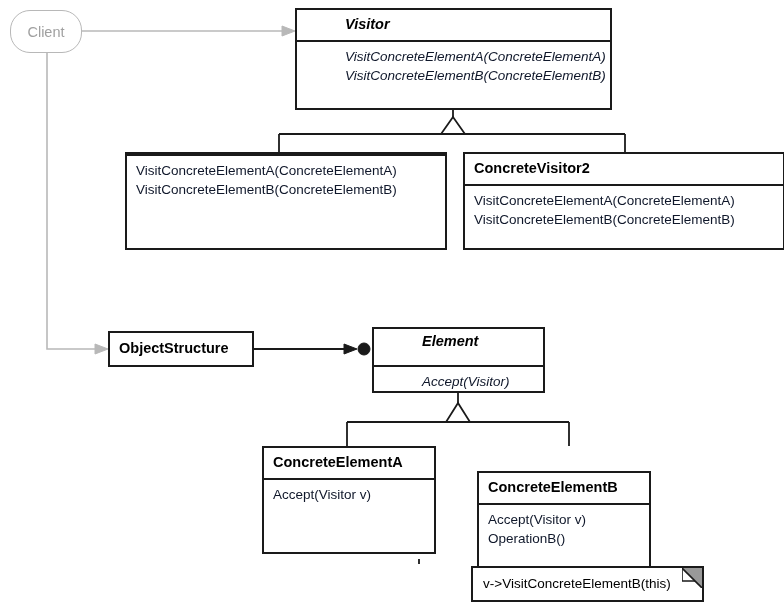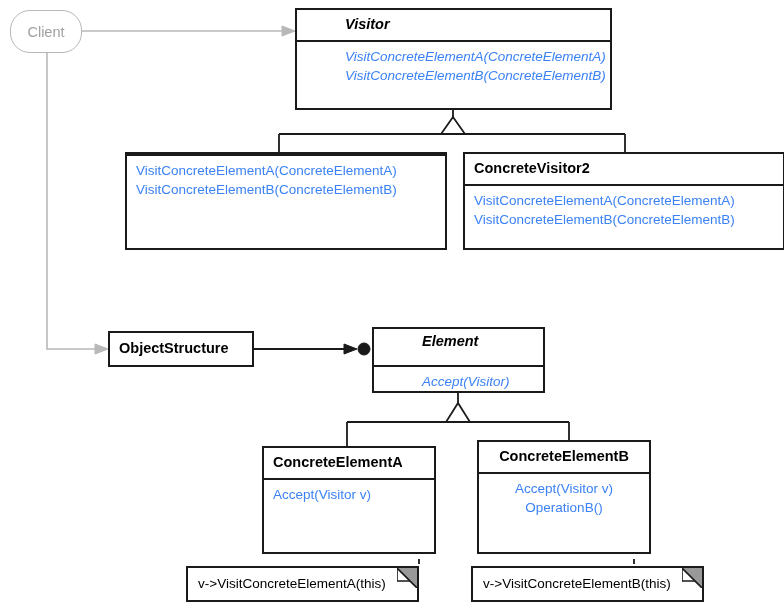--- a/index.html
+++ b/index.html
@@ -45,21 +45,21 @@
     height: 0;
     border-top: 2px solid #1a1a1a;
   }
   .cls .ops {
     box-sizing: border-box;
     padding: 5px 9px 6px 9px;
     position: relative;
   }
   .cls .op {
     font-size: 13.5px;
-    color: #3b82f6;
+    color: #0f172a;
     white-space: nowrap;
     line-height: 1.42;
   }
   .abstract .title,
   .abstract .op {
     font-style: italic;
     margin-left: 39px;
   }
 
   
@@ -191,37 +191,29 @@
   </div>
 
   <div class="cls" style="left:262px; top:446px; width:174px; height:108px;">
     <div class="title">ConcreteElementA</div>
     <div class="divider"></div>
     <div class="ops">
       <div class="op">Accept(Visitor v)</div>
     </div>
   </div>
 
-  <div class="cls" style="left:477px; top:440px; width:174px; height:114px;text-align:center;">
+  <div class="cls" style="left:477px; top:471px; width:174px; height:114px;">
     <div class="title">ConcreteElementB</div>
     <div class="divider"></div>
     <div class="ops">
       <div class="op">Accept(Visitor v)</div>
       <div class="op">OperationB()</div>
     </div>
   </div>
 
-  <div class="note" style="left:186px; top:566px; width:233px; height:36px;">
-    <div class="note-text">v-&gt;VisitConcreteElementA(this)</div>
-    <svg class="fold" viewBox="0 0 20 20" xmlns="http://www.w3.org/2000/svg">
-      <polygon points="0,0 20,0 20,20" fill="#999999" stroke="none"></polygon>
-      <polyline points="0,0 20,20" fill="none" stroke="#1a1a1a" stroke-width="1.6"></polyline>
-      <polyline points="0,0 0,13 13,13" fill="none" stroke="#1a1a1a" stroke-width="1.6"></polyline>
-    </svg>
-  </div>
 
   <div class="note" style="left:471px; top:566px; width:233px; height:36px;">
     <div class="note-text">v-&gt;VisitConcreteElementB(this)</div>
     <svg class="fold" viewBox="0 0 20 20" xmlns="http://www.w3.org/2000/svg">
       <polygon points="0,0 20,0 20,20" fill="#999999" stroke="none"></polygon>
       <polyline points="0,0 20,20" fill="none" stroke="#1a1a1a" stroke-width="1.6"></polyline>
       <polyline points="0,0 0,13 13,13" fill="none" stroke="#1a1a1a" stroke-width="1.6"></polyline>
     </svg>
   </div>
 

